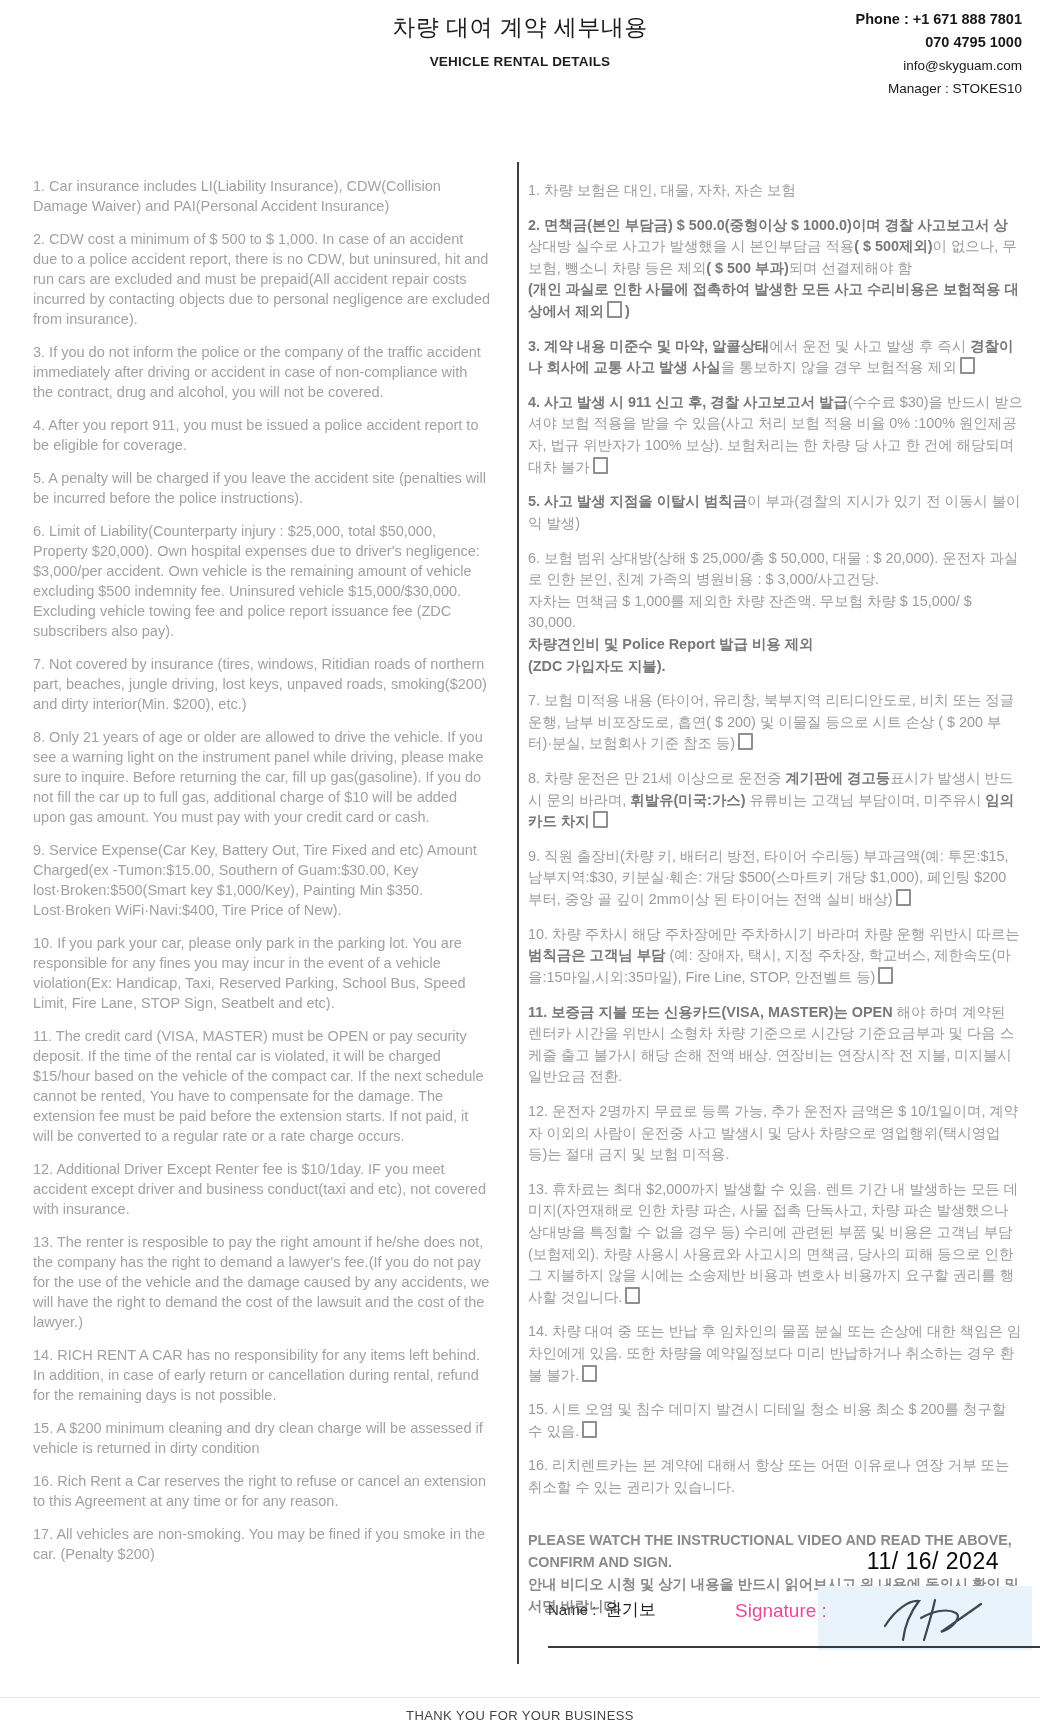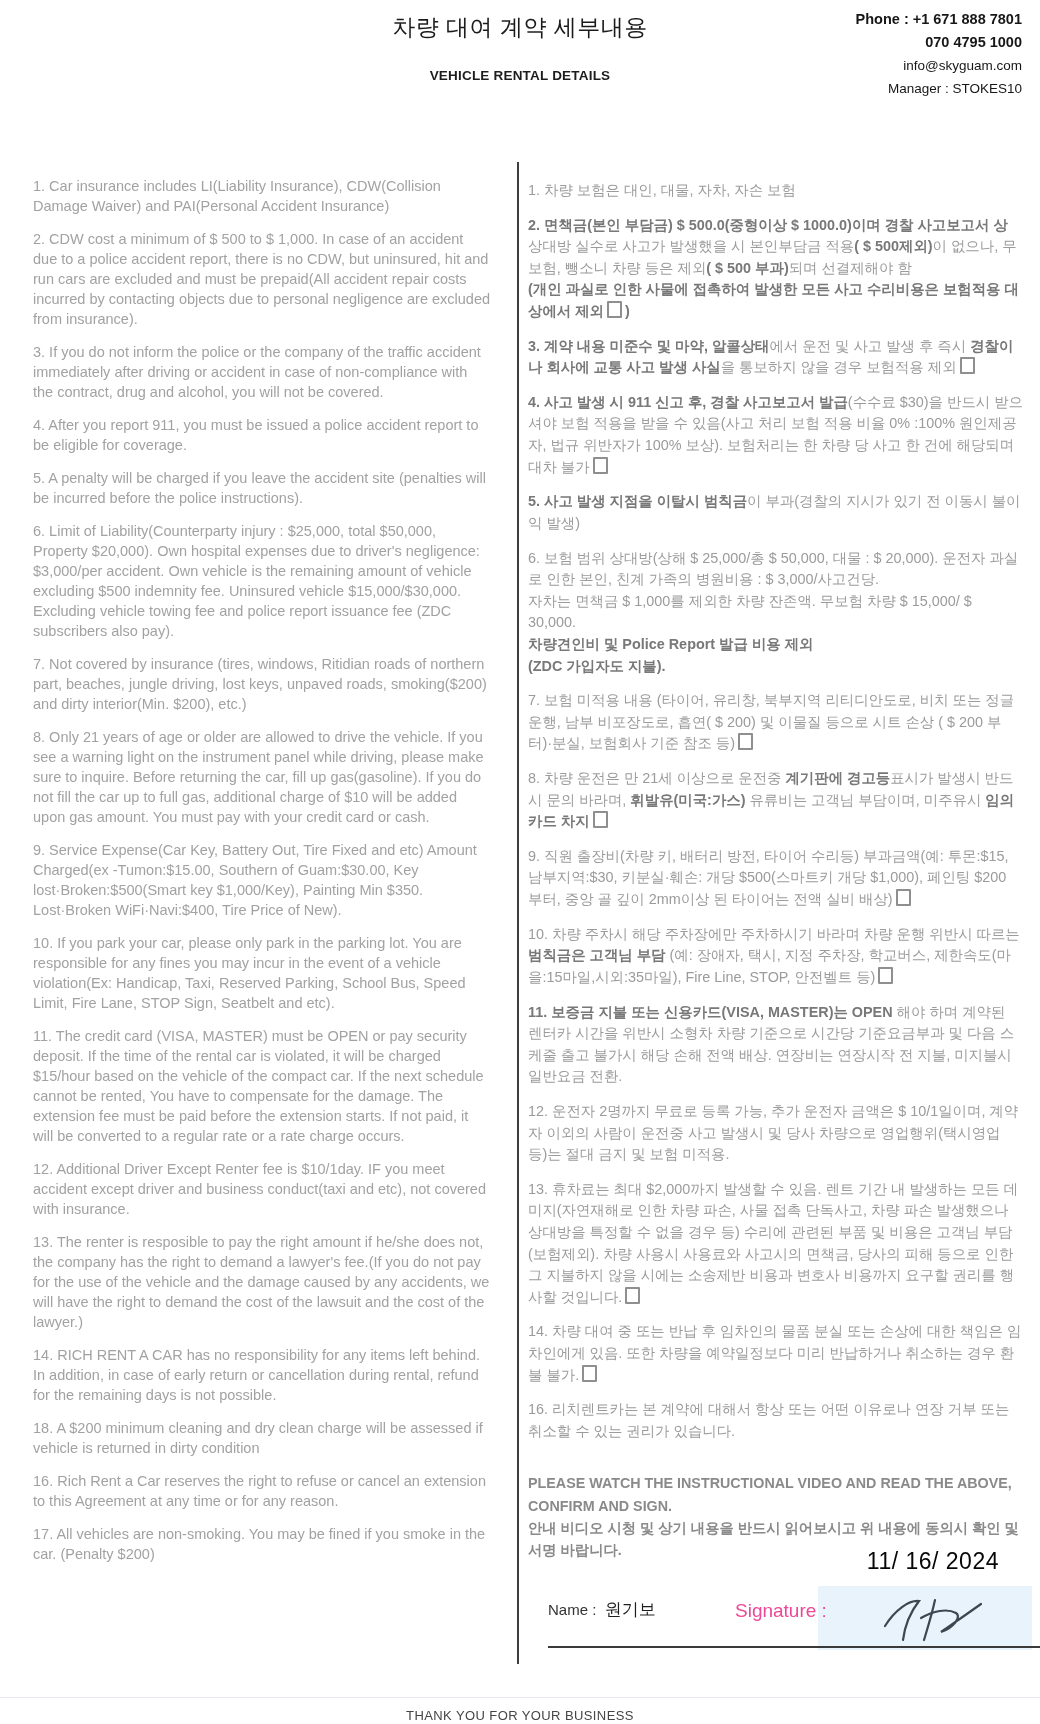--- a/index.html
+++ b/index.html
@@ -5,21 +5,21 @@
   html,body{margin:0;padding:0;background:#ffffff;}
   body{width:1040px;height:1724px;position:relative;overflow:hidden;
        font-family:"Liberation Sans","DejaVu Sans",sans-serif;
        -webkit-font-smoothing:antialiased;}
   .page{position:absolute;inset:0;background:#fff;}
 
   
   .logo{position:absolute;left:12px;top:6px;width:230px;height:80px;}
   .titles{position:absolute;left:300px;top:12px;width:440px;text-align:center;}
   .t1{font-size:23px;font-weight:500;color:#1b1b1b;letter-spacing:0.5px;}
-  .t2{font-size:13.5px;font-weight:700;color:#1d1d1d;margin-top:25px;letter-spacing:0.2px;}
+  .t2{font-size:13.5px;font-weight:700;color:#1d1d1d;margin-top:11px;letter-spacing:0.2px;}
   .contact{position:absolute;right:18px;top:8px;text-align:right;line-height:23px;color:#171717;}
   .contact .c-b{font-size:14.5px;font-weight:700;}
   .contact .c-r{font-size:13.5px;font-weight:400;}
 
   
   .divider{position:absolute;left:517px;top:162px;width:2px;height:1502px;background:#3e3e3e;}
   .col-left{position:absolute;left:33px;top:176px;width:458px;}
   .col-right{position:absolute;left:528px;top:180px;width:495px;}
   .para{margin:0 0 13px 0;}
   .para.en{font-size:14.5px;line-height:1.38;color:#a2a2a2;}
@@ -72,41 +72,42 @@
       <p class="para en">5. A penalty will be charged if you leave the accident site (penalties will be incurred before the police instructions).</p>
       <p class="para en">6. Limit of Liability(Counterparty injury : $25,000, total $50,000, Property $20,000). Own hospital expenses due to driver's negligence: $3,000/per accident. Own vehicle is the remaining amount of vehicle excluding $500 indemnity fee. Uninsured vehicle $15,000/$30,000. Excluding vehicle towing fee and police report issuance fee (ZDC subscribers also pay).</p>
       <p class="para en">7. Not covered by insurance (tires, windows, Ritidian roads of northern part, beaches, jungle driving, lost keys, unpaved roads, smoking($200) and dirty interior(Min. $200), etc.)</p>
       <p class="para en">8. Only 21 years of age or older are allowed to drive the vehicle. If you see a warning light on the instrument panel while driving, please make sure to inquire. Before returning the car, fill up gas(gasoline). If you do not fill the car up to full gas, additional charge of $10 will be added upon gas amount. You must pay with your credit card or cash.</p>
       <p class="para en">9. Service Expense(Car Key, Battery Out, Tire Fixed and etc) Amount Charged(ex -Tumon:$15.00, Southern of Guam:$30.00, Key lost·Broken:$500(Smart key $1,000/Key), Painting Min $350. Lost·Broken WiFi·Navi:$400, Tire Price of New).</p>
       <p class="para en">10. If you park your car, please only park in the parking lot. You are responsible for any fines you may incur in the event of a vehicle violation(Ex: Handicap, Taxi, Reserved Parking, School Bus, Speed Limit, Fire Lane, STOP Sign, Seatbelt and etc).</p>
       <p class="para en">11. The credit card (VISA, MASTER) must be OPEN or pay security deposit. If the time of the rental car is violated, it will be charged $15/hour based on the vehicle of the compact car. If the next schedule cannot be rented, You have to compensate for the damage. The extension fee must be paid before the extension starts. If not paid, it will be converted to a regular rate or a rate charge occurs.</p>
       <p class="para en">12. Additional Driver Except Renter fee is $10/1day. IF you meet accident except driver and business conduct(taxi and etc), not covered with insurance.</p>
       <p class="para en">13. The renter is resposible to pay the right amount if he/she does not, the company has the right to demand a lawyer's fee.(If you do not pay for the use of the vehicle and the damage caused by any accidents, we will have the right to demand the cost of the lawsuit and the cost of the lawyer.)</p>
       <p class="para en">14. RICH RENT A CAR has no responsibility for any items left behind. In addition, in case of early return or cancellation during rental, refund for the remaining days is not possible.</p>
-      <p class="para en">18. A $200 minimum cleaning and dry clean charge will be assessed if vehicle is returned in dirty condition</p>
+      <p class="para en">15. A $200 minimum cleaning and dry clean charge will be assessed if vehicle is returned in dirty condition</p>
       <p class="para en">16. Rich Rent a Car reserves the right to refuse or cancel an extension to this Agreement at any time or for any reason.</p>
       <p class="para en">17. All vehicles are non-smoking. You may be fined if you smoke in the car. (Penalty $200)</p>
     </section>
 
   <section class="col-right">
     <div>
         <p class="para kr"><span>1. 차량 보험은 대인, 대물, 자차, 자손 보험</span></p>
         <p class="para kr"><span class="bold">2. 면책금(본인 부담금)  $ 500.0(중형이상  $ 1000.0)이며 경찰 사고보고서 상 </span><span>상대방 실수로 사고가 발생했을 시 본인부담금 적용</span><span class="bold">( $ 500제외)</span><span>이 없으나, 무보험, 뺑소니 차량 등은 제외</span><span class="bold">( $ 500 부과)</span><span>되며 선결제해야 함</span><br><span class="bold">(개인 과실로 인한 사물에 접촉하여 발생한 모든 사고 수리비용은 보험적용 대상에서 제외</span><span class="cb"></span><span class="bold">)</span></p>
         <p class="para kr"><span class="bold">3. 계약 내용 미준수 및 마약, 알콜상태</span><span>에서 운전 및 사고 발생 후 즉시 </span><span class="bold">경찰이나 회사에 교통 사고 발생 사실</span><span>을 통보하지 않을 경우 보험적용 제외</span><span class="cb"></span></p>
         <p class="para kr"><span class="bold">4. 사고 발생 시 911 신고 후, 경찰 사고보고서 발급</span><span>(수수료 $30)을 반드시 받으셔야 보험 적용을 받을 수 있음(사고 처리 보험 적용 비율 0% :100% 원인제공자, 법규 위반자가 100% 보상). 보험처리는 한 차량 당 사고 한 건에 해당되며 대차 불가</span><span class="cb"></span></p>
         <p class="para kr"><span class="bold">5. 사고 발생 지점을 이탈시 범칙금</span><span>이 부과(경찰의 지시가 있기 전 이동시 불이익 발생)</span></p>
         <p class="para kr"><span>6. 보험 범위 상대방(상해  $ 25,000/총  $ 50,000, 대물 :  $ 20,000). 운전자 과실로 인한 본인, 친계 가족의 병원비용 :  $ 3,000/사고건당.</span><br><span>자차는 면책금  $ 1,000를 제외한 차량 잔존액. 무보험 차량  $ 15,000/ $ 30,000.</span><br><span class="bold">차량견인비 및 Police Report 발급 비용 제외</span><br><span class="bold">(ZDC 가입자도 지불).</span></p>
         <p class="para kr"><span>7. 보험 미적용 내용 (타이어, 유리창, 북부지역 리티디안도로, 비치 또는 정글운행, 남부 비포장도로, 흡연( $ 200) 및 이물질 등으로 시트 손상 ( $ 200 부터)·분실, 보험회사 기준 참조 등)</span><span class="cb"></span></p>
         <p class="para kr"><span>8. 차량 운전은 만 21세 이상으로 운전중 </span><span class="bold">계기판에 경고등</span><span>표시가 발생시 반드시 문의 바라며, </span><span class="bold">휘발유(미국:가스)</span><span> 유류비는 고객님 부담이며, 미주유시 </span><span class="bold">임의 카드 차지</span><span class="cb"></span></p>
         <p class="para kr"><span>9. 직원 출장비(차량 키, 배터리 방전, 타이어 수리등) 부과금액(예: 투몬:$15, 남부지역:$30, 키분실·훼손: 개당 $500(스마트키 개당 $1,000), 페인팅 $200 부터, 중앙 골 깊이 2mm이상 된 타이어는 전액 실비 배상)</span><span class="cb"></span></p>
         <p class="para kr"><span>10. 차량 주차시 해당 주차장에만 주차하시기 바라며 차량 운행 위반시 따르는 </span><span class="bold">범칙금은 고객님 부담 </span><span>(예: 장애자, 택시, 지정 주차장, 학교버스, 제한속도(마을:15마일,시외:35마일), Fire Line, STOP, 안전벨트 등)</span><span class="cb"></span></p>
         <p class="para kr"><span class="bold">11. 보증금 지불 또는 신용카드(VISA, MASTER)는 OPEN </span><span>해야 하며 계약된 렌터카 시간을 위반시 소형차 차량 기준으로 시간당 기준요금부과 및 다음 스케줄 출고 불가시 해당 손해 전액 배상. 연장비는 연장시작 전 지불, 미지불시 일반요금 전환.</span></p>
         <p class="para kr"><span>12. 운전자 2명까지 무료로 등록 가능, 추가 운전자 금액은  $ 10/1일이며, 계약자 이외의 사람이 운전중 사고 발생시 및 당사 차량으로 영업행위(택시영업 등)는 절대 금지 및 보험 미적용.</span></p>
         <p class="para kr"><span>13. 휴차료는 최대 $2,000까지 발생할 수 있음. 렌트 기간 내 발생하는 모든 데미지(자연재해로 인한 차량 파손, 사물 접촉 단독사고, 차량 파손 발생했으나 상대방을 특정할 수 없을 경우 등) 수리에 관련된 부품 및 비용은 고객님 부담(보험제외). 차량 사용시 사용료와 사고시의 면책금, 당사의 피해 등으로 인한 그 지불하지 않을 시에는 소송제반 비용과 변호사 비용까지 요구할 권리를 행사할 것입니다.</span><span class="cb"></span></p>
         <p class="para kr"><span>14. 차량 대여 중 또는 반납 후 임차인의 물품 분실 또는 손상에 대한 책임은 임차인에게 있음. 또한 차량을 예약일정보다 미리 반납하거나 취소하는 경우 환불 불가.</span><span class="cb"></span></p>
+        <p class="para kr"><span>15. 시트 오염 및 침수 데미지 발견시 디테일 청소 비용 최소  $ 200를 청구할 수 있음.</span><span class="cb"></span></p>
         <p class="para kr"><span>16. 리치렌트카는 본 계약에 대해서 항상 또는 어떤 이유로나 연장 거부 또는 취소할 수 있는 권리가 있습니다.</span></p>
       </div>
     <p class="notice">
       <span>PLEASE WATCH THE INSTRUCTIONAL VIDEO AND READ THE ABOVE,</span><br>
       <span>CONFIRM AND SIGN.</span><br>
       <span>안내 비디오 시청 및 상기 내용을 반드시 읽어보시고 위 내용에 동의시 확인 및 서명 바랍니다.</span>
     </p>
   </section>
 
   <div class="date">11/ 16/ 2024</div>

